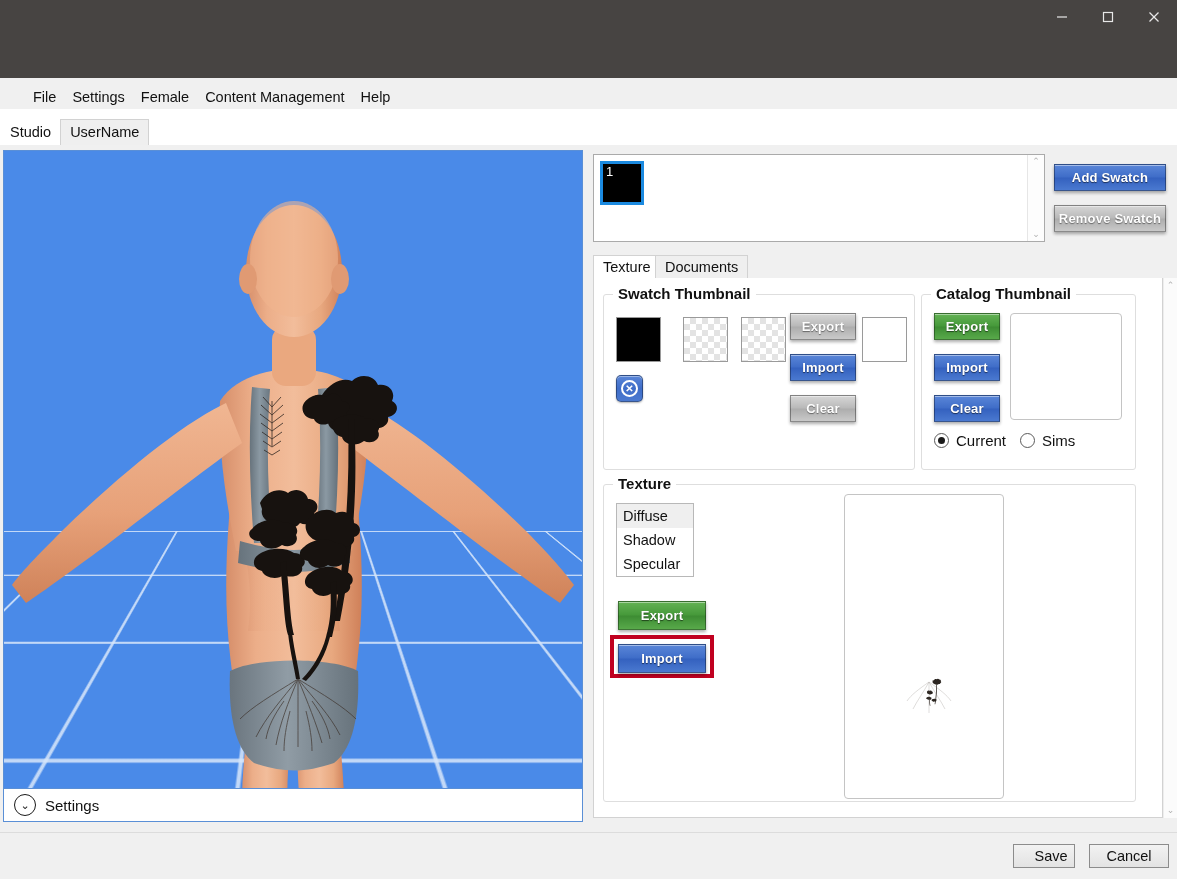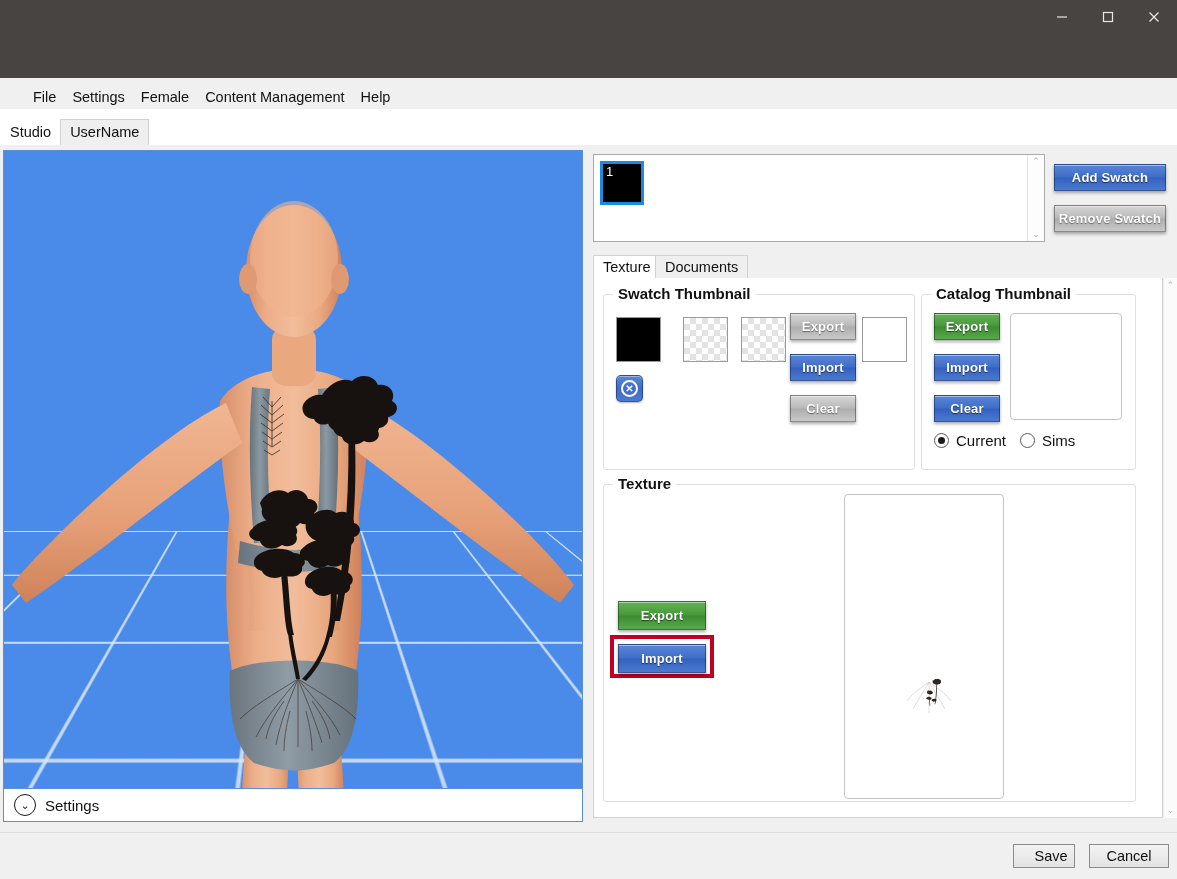--- a/index.html
+++ b/index.html
@@ -456,20 +456,25 @@
       </div>
       <div class="radio-row" style="left:98px;top:137px;">
         <div class="radio"></div>
         <span>Sims</span>
       </div>
     </div>
 
     <div class="groupbox" style="left:9px;top:206px;width:533px;height:318px;">
       <div class="group-title">Texture</div>
 
+      <div class="texture-list" style="left:12px;top:18px;">
+        <div class="tl-item selected">Diffuse</div>
+        <div class="tl-item">Shadow</div>
+        <div class="tl-item">Specular</div>
+      </div>
 
       <div class="gbtn green" style="position:absolute;left:14px;top:116px;width:88px;height:29px;">Export</div>
 
       <div class="highlight-box" style="left:6px;top:150px;width:104px;height:43px;"></div>
       <div class="gbtn blue" style="position:absolute;left:14px;top:159px;width:88px;height:29px;">Import</div>
 
       <div class="texture-preview" style="left:240px;top:9px;width:160px;height:305px;">
         <svg width="158" height="303" viewBox="0 0 158 303">
           <g fill="#2b2520" transform="translate(55,160) scale(0.105)">
             <path d="M318 244 C 326 232, 338 226, 348 230 C 356 222, 370 224, 374 234

